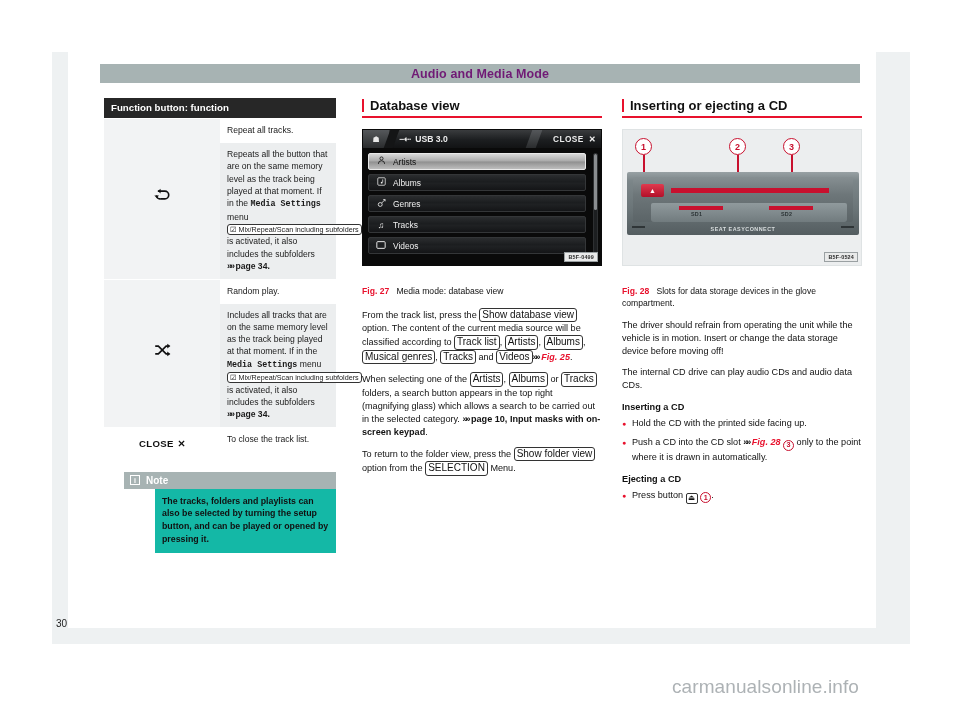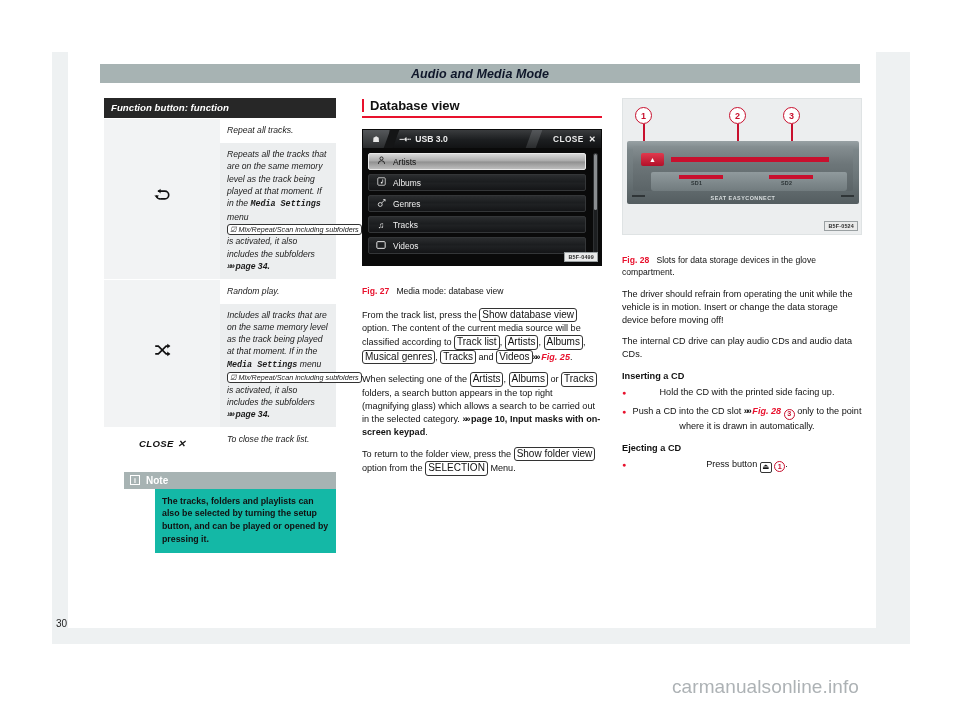--- a/index.html
+++ b/index.html
@@ -22,25 +22,24 @@
     position: absolute; left: 68px; top: 52px;
     width: 808px; height: 576px;
     background: #ffffff;
   }
 
   
   .run-head {
     position: absolute; left: 100px; top: 64px;
     width: 760px; height: 19px;
     background: #a7b3b3;
-    color: #0f172a;
+    color: #701a75;
     font-size: 12.5px; font-weight: bold;
     display: flex; align-items: center; justify-content: center;
     letter-spacing: .1px;
-    font-style: italic;
   }
 
   
   .col { position: absolute; top: 98px; }
   .col-1 { left: 104px; width: 232px; }
   .col-2 { left: 362px; width: 240px; }
   .col-3 { left: 622px; width: 240px; }
 
   
   .sec-head {
@@ -49,21 +48,21 @@
     border-bottom: 2.2px solid #e8112d;
     position: relative;
     margin-bottom: 11px;
   }
   .sec-head:before {
     content: ""; position: absolute; left: 0; top: 1px;
     width: 2.2px; height: 13px; background: #e8112d;
   }
 
   
-  table.fn { border-collapse: collapse; width: 232px; table-layout: fixed; font-style: italic; }
+  table.fn { border-collapse: collapse; width: 232px; table-layout: fixed; }
   table.fn thead th {
     background: #272727; color: #fff;
     font-size: 9.7px; font-weight: bold;
     text-align: left; padding: 4px 7px 5px 7px;
   }
   table.fn td {
     vertical-align: top;
     font-size: 8.6px; color: #1a1a1a; line-height: 1.42;
     padding: 5px 6px 6px 7px;
     background: #ffffff;
@@ -230,21 +229,21 @@
     font-size: 9.1px; line-height: 1.43; color:#111;
     margin: 0 0 8px 0;
   }
   .p .btnref { font-size: 10px; }
   .red { color:#e8112d; font-weight:bold;font-style:italic; }
   .bold { font-weight:bold; }
   h4.sub { font-size: 9.2px; font-weight:bold; margin: 10px 0 5px 0; color:#111; }
   ul.bl { margin:0; padding:0; list-style:none; }
   ul.bl li {
     font-size: 9.1px; line-height:1.43; color:#111;
-    margin-bottom: 6px; padding-left: 10px; position:relative;text-align:center;
+    margin-bottom: 6px; padding-left: 10px; position:relative;
   }
   ul.bl li:before {
     content:"\25CF"; position:absolute; left:0; top:0;
     color:#e8112d; font-size: 7px; line-height: 1.9;
   }
   .circnum {
     display:inline-flex; align-items:center; justify-content:center;
     width: 11px; height: 11px; border-radius:50%;
     border: 1.1px solid #c8102e; color:#c8102e;
     font-size: 7.2px; font-weight:bold; vertical-align: -2px;
@@ -290,21 +289,21 @@
             <svg width="19" height="14" viewBox="0 0 24 18">
               <path d="M6 4 H15 A5 5 0 0 1 15 14 H9" fill="none" stroke="#111" stroke-width="2.1"></path>
               <path d="M6 4 L9.5 1 L9.5 7 Z" fill="#111"></path>
               <path d="M4.5 9.5 A4 4 0 0 0 9 14" fill="none" stroke="#111" stroke-width="2.1"></path>
               <path d="M4.5 13 L1.5 9.5 L7.5 9.5 Z" fill="#111"></path>
             </svg>
           </td>
           <td class="nobg">Repeat all tracks.</td>
         </tr>
         <tr class="alt">
-          <td><span>Repeats all the tracks that are on the same memory level as the track being played at that moment. If in the </span><span class="mono">Media Settings</span><span> menu </span><span class="btnref">☑ Mix/Repeat/Scan including subfolders</span><span> is activated, it also includes the subfolders </span><span class="arr">»»</span>&nbsp;<span class="bold">page 34.</span></td>
+          <td><span>Repeats all the button that are on the same memory level as the track being played at that moment. If in the </span><span class="mono">Media Settings</span><span> menu </span><span class="btnref">☑ Mix/Repeat/Scan including subfolders</span><span> is activated, it also includes the subfolders </span><span class="arr">»»</span>&nbsp;<span class="bold">page 34.</span></td>
         </tr>
         <tr>
           <td class="ic" rowspan="2">
             <svg width="20" height="14" viewBox="0 0 24 18">
               <path d="M2 4 H6 L16 14 H20" fill="none" stroke="#111" stroke-width="2.1"></path>
               <path d="M2 14 H6 L16 4 H20" fill="none" stroke="#111" stroke-width="2.1"></path>
               <path d="M17.5 1 L21.5 4 L17.5 7 Z" fill="#111"></path>
               <path d="M17.5 11 L21.5 14 L17.5 17 Z" fill="#111"></path>
             </svg>
           </td>
@@ -404,20 +403,21 @@
     </div>
 
     <p class="p" style="margin-top:10px"><span>From the track list, press the </span><span class="btnref">Show database view</span><span> option. The content of the current media source will be classified according to </span><span class="btnref">Track list</span><span>, </span><span class="btnref">Artists</span><span>, </span><span class="btnref">Albums</span><span>, </span><span class="btnref">Musical genres</span><span>, </span><span class="btnref">Tracks</span><span> and </span><span class="btnref">Videos</span><span class="arr">»»</span>&nbsp;<span class="red">Fig. 25</span><span>.</span></p>
 
     <p class="p"><span>When selecting one of the </span><span class="btnref">Artists</span><span>, </span><span class="btnref">Albums</span><span> or </span><span class="btnref">Tracks</span><span> folders, a search button appears in the top right (magnifying glass) which allows a search to be carried out in the selected category. </span><span class="arr">»»</span>&nbsp;<span class="bold">page 10, Input masks with on-screen keypad</span><span>.</span></p>
 
     <p class="p"><span>To return to the folder view, press the </span><span class="btnref">Show folder view</span><span> option from the </span><span class="btnref">SELECTION</span><span> Menu.</span></p>
   </div>
 
   <div class="col col-3">
+    <div class="sec-head">Inserting or ejecting a CD</div>
 
     <div class="fig">
       <div class="cdfig">
 
         <div class="cal" style="left:12px; top:8px;">1</div>
         <div class="cal" style="left:106px; top:8px;">2</div>
         <div class="cal" style="left:160px; top:8px;">3</div>
 
         <div class="lead" style="left:20px; top:25px; width:1.6px; height:29px;"></div>
         <div class="lead" style="left:114px; top:25px; width:1.6px; height:40px;"></div>

